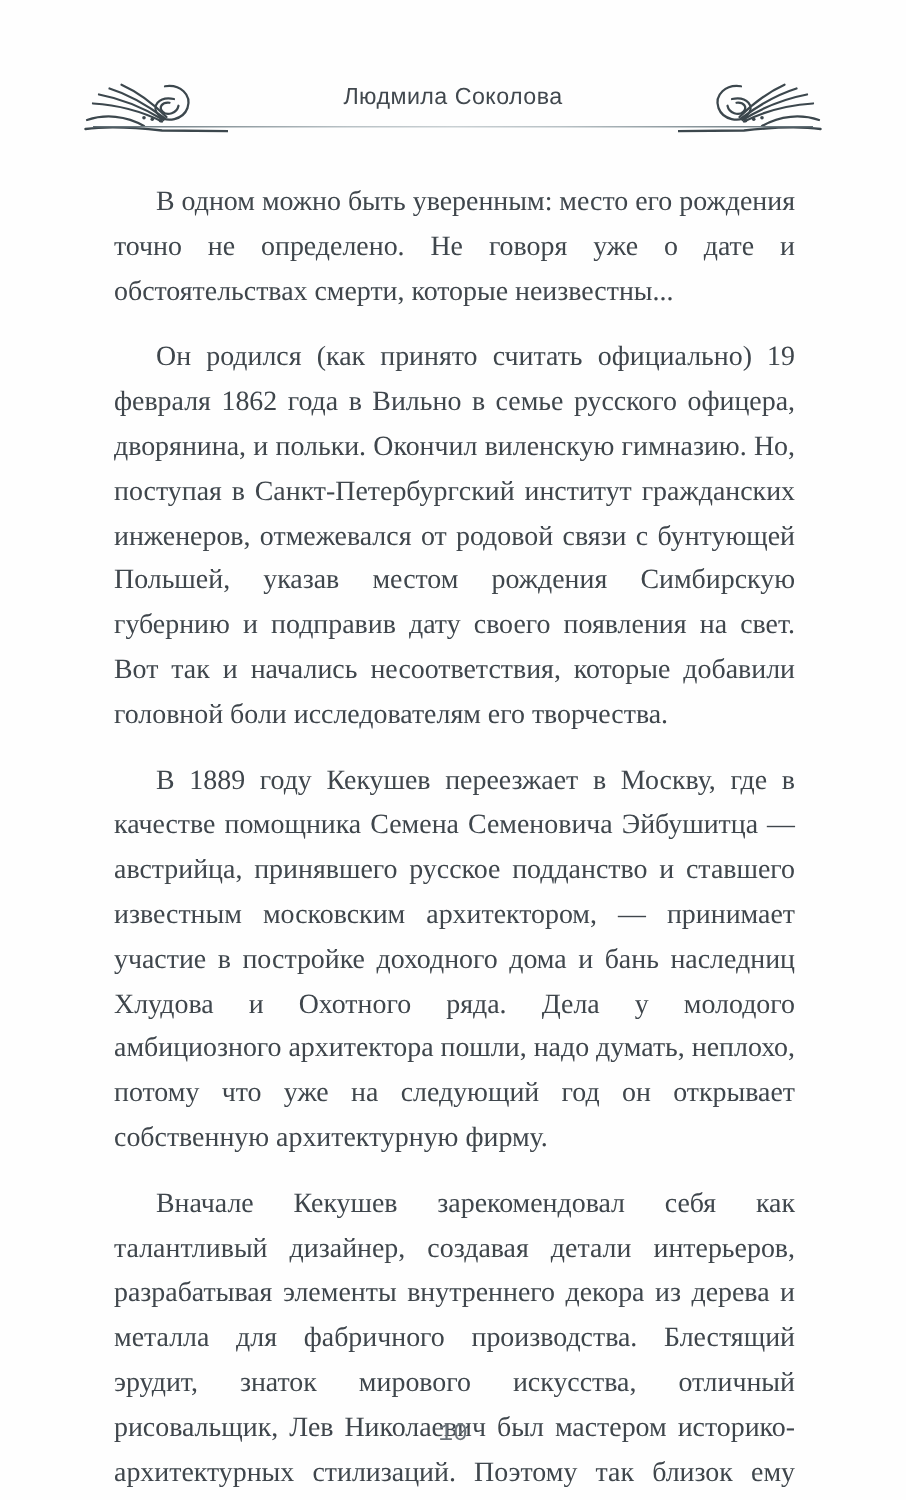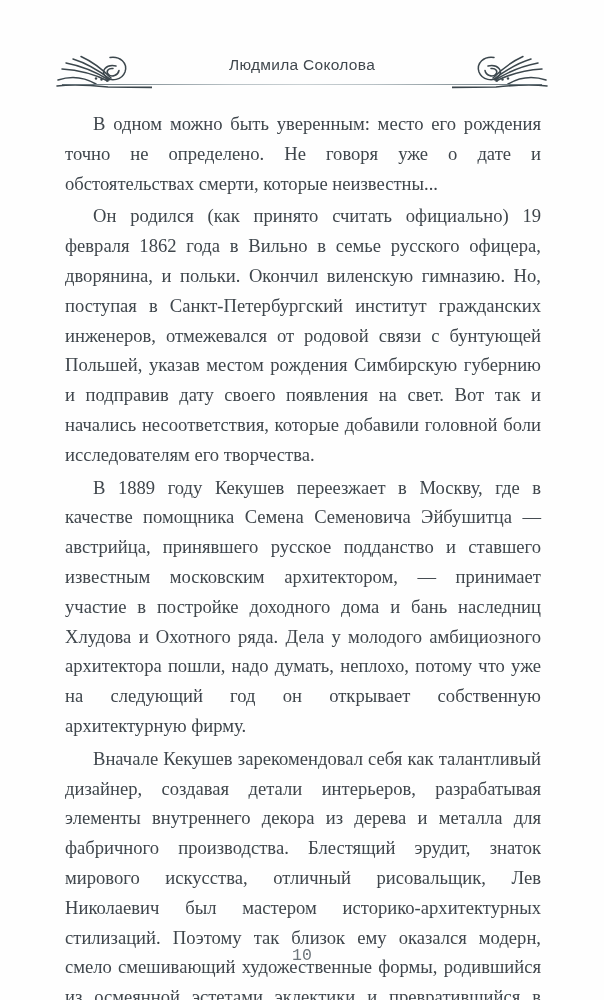--- a/index.html
+++ b/index.html
@@ -66,21 +66,21 @@
   .orn-right { right: -6px; }
 
   
   .body-col {
     position: absolute;
     left: 62px;
     top: 106px;
     width: 482px;
   }
   p.para {
-    margin: 3px;
+    margin: 14px;
     font-size: 18.6px;
     line-height: 29.8px;
     text-align: justify;
     text-align-last: left;
     text-indent: 28px;
     color: #3f464c;
     -webkit-hyphens: none;
     hyphens: none;
   }
 

